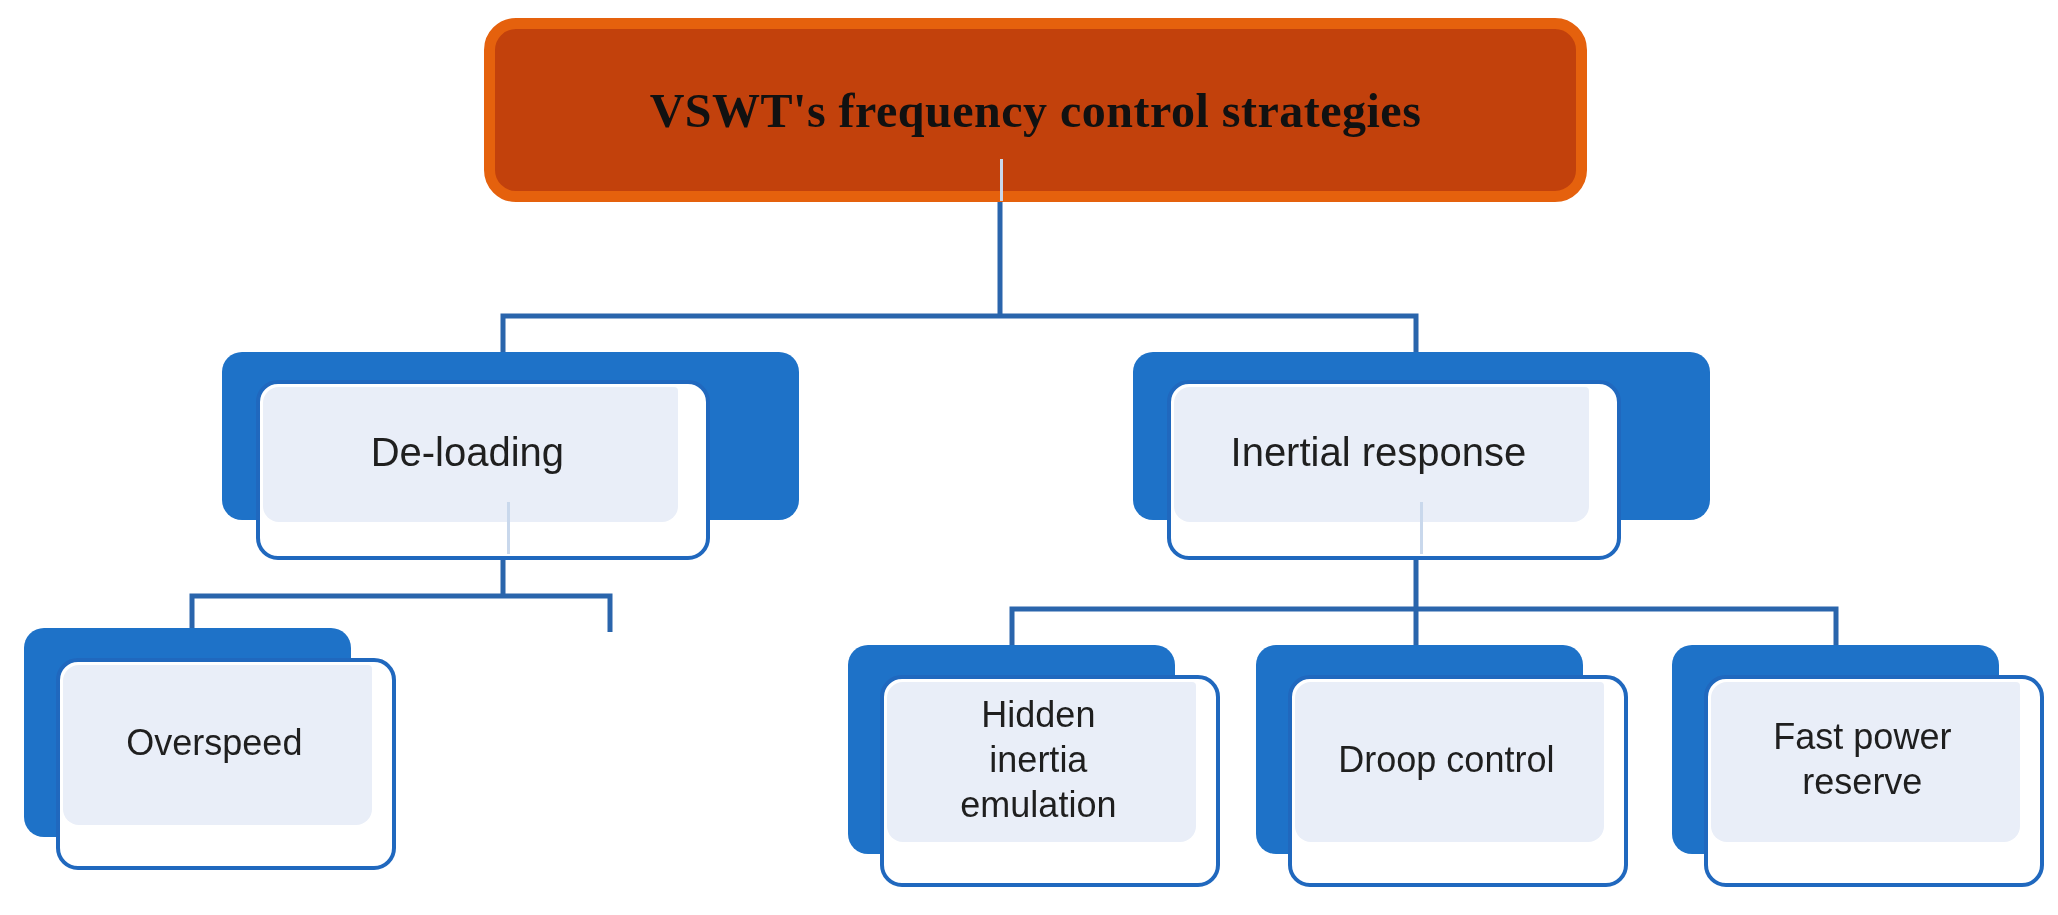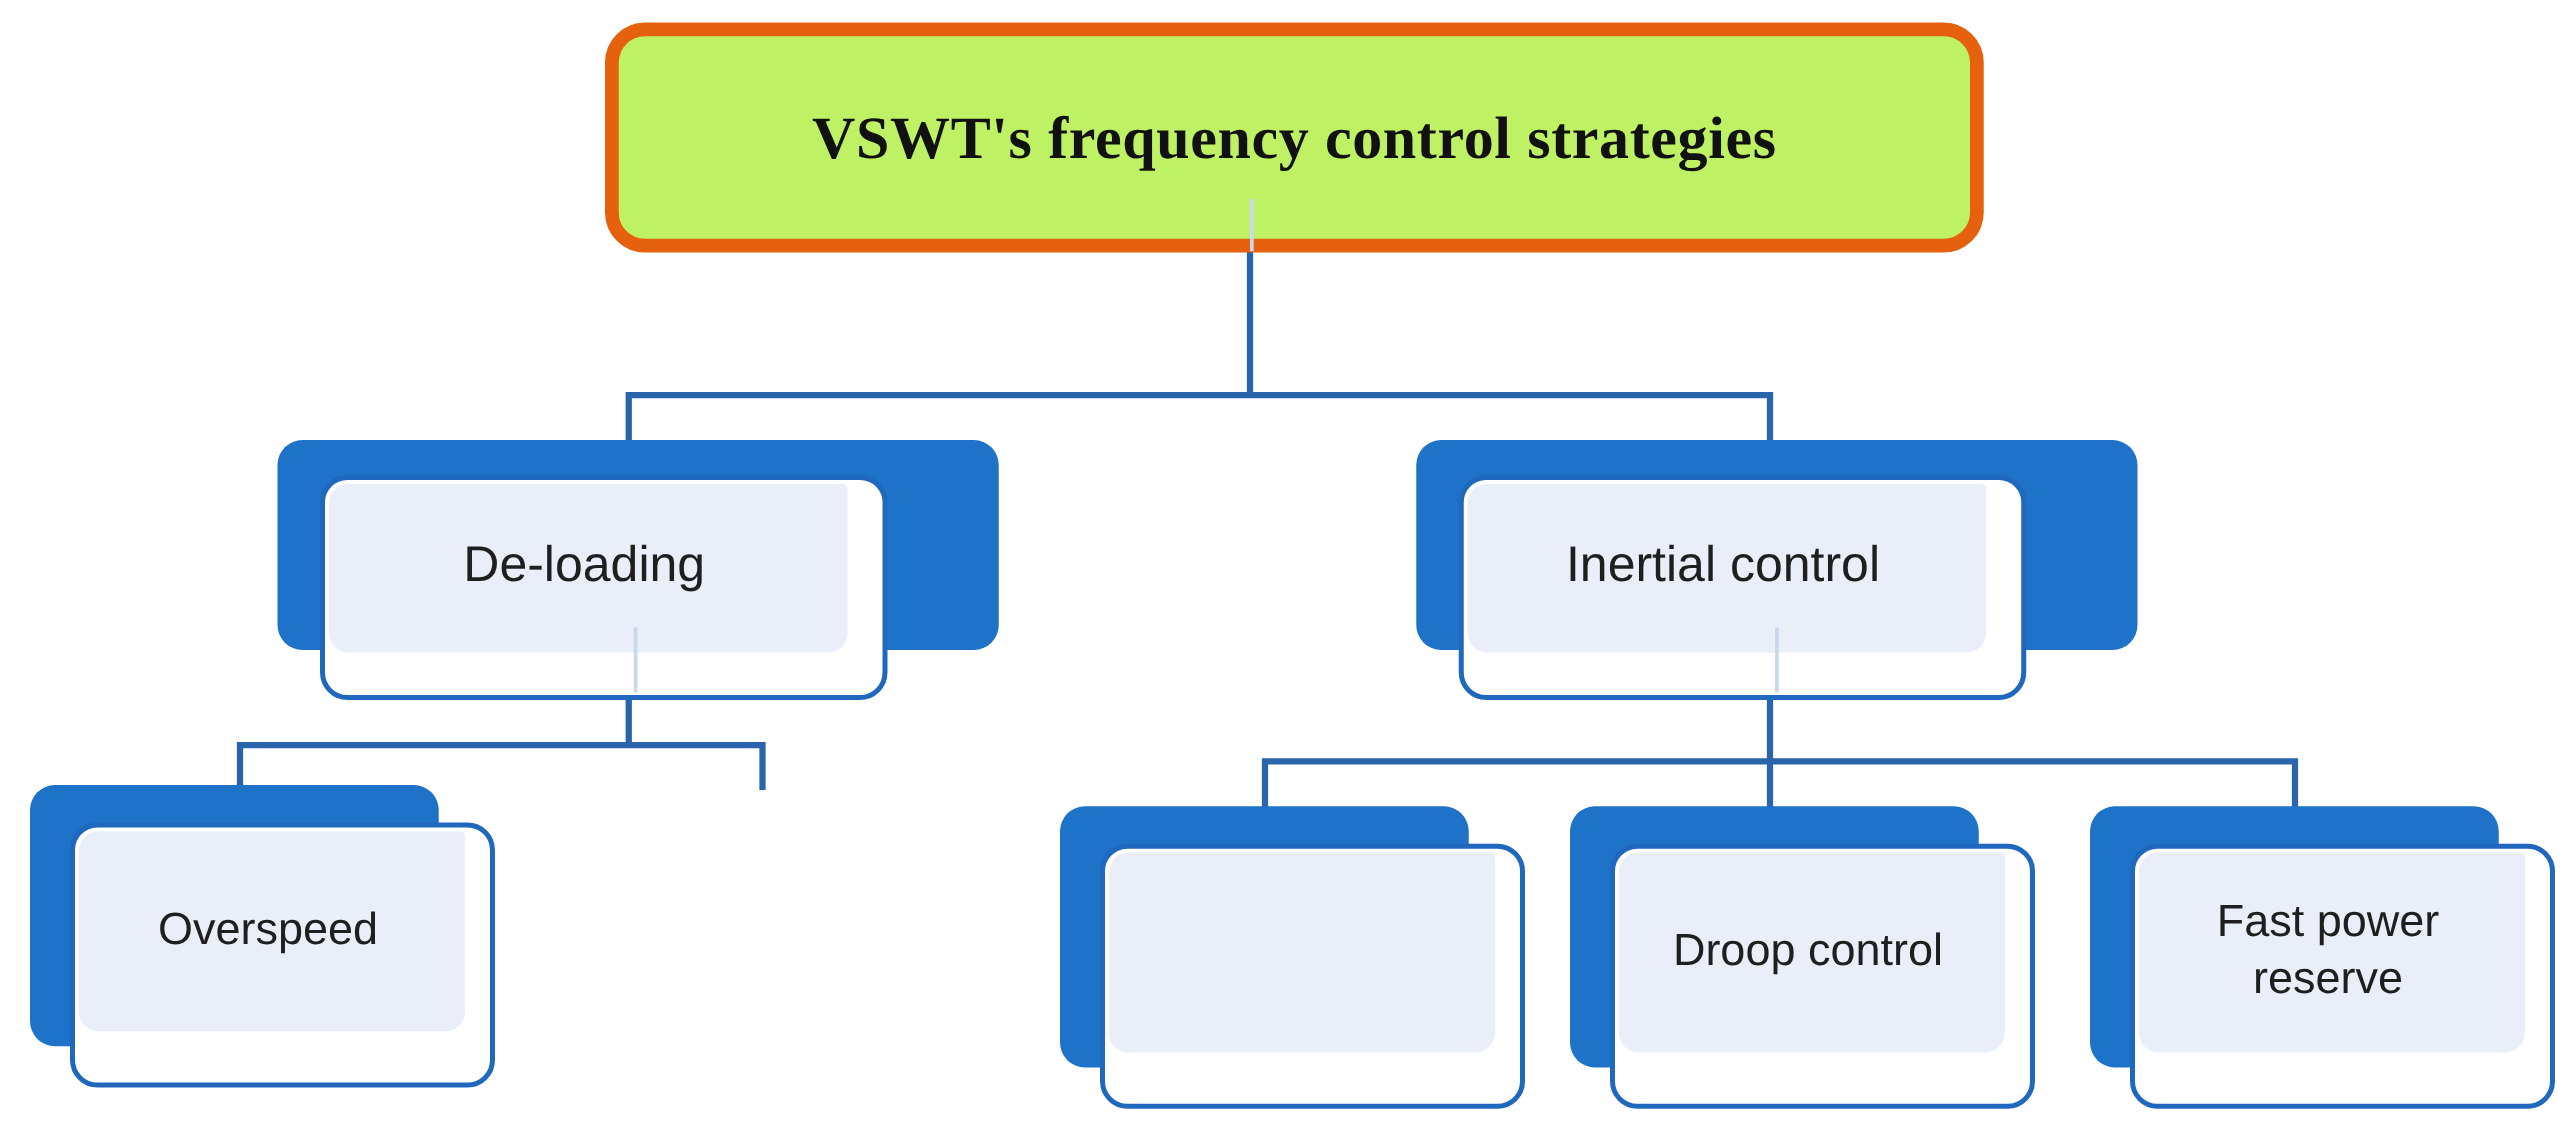--- a/index.html
+++ b/index.html
@@ -16,21 +16,21 @@
   body{width:2058px;height:915px;position:relative;overflow:hidden;
        font-family:"Liberation Sans", sans-serif;}
   .canvas{position:absolute;inset:0;}
 
   svg.connectors{position:absolute;left:0;top:0;width:2058px;height:915px;}
   .conn{fill:none;stroke:var(--connector_blue);stroke-width:5;stroke-linejoin:miter;stroke-linecap:butt;}
 
   
   .title-box{
     position:absolute;left:484px;top:18px;width:1103px;height:184px;
-    background:#bef264;border:11px solid var(--title_border_orange);
+    background:#c2410c;border:11px solid var(--title_border_orange);
     border-radius:32px;display:flex;align-items:center;justify-content:center;
   }
   .title-box .ttl{
     font-family:"Liberation Serif", serif;font-weight:700;font-size:48px;
     color:#111;letter-spacing:0.5px;white-space:nowrap;
   }
 
   
   .stack{position:absolute;}
   .stack .back{
@@ -89,38 +89,41 @@
       <div class="panel"></div>
       <span class="lbl">De-loading</span>
       <i class="faint f-l2a"></i>
     </div>
   </div>
 
   <div class="stack lvl2" style="left:1133px;top:352px">
     <div class="back"></div>
     <div class="front">
       <div class="panel"></div>
-      <span class="lbl">Inertial control</span>
+      <span class="lbl">Inertial response</span>
       <i class="faint f-l2b"></i>
     </div>
   </div>
 
   <div class="stack lvl3" style="left:24px;top:628px">
     <div class="back"></div>
     <div class="front">
       <div class="panel"></div>
       <span class="lbl">Overspeed</span>
     </div>
   </div>
 
 
   <div class="stack lvl3" style="left:848px;top:645px">
     <div class="back"></div>
     <div class="front">
       <div class="panel"></div>
+      <span class="lbl">Hidden
+inertia
+emulation</span>
     </div>
   </div>
 
   <div class="stack lvl3" style="left:1672px;top:645px">
     <div class="back"></div>
     <div class="front">
       <div class="panel"></div>
       <span class="lbl">Fast power
 reserve</span>
     </div>

